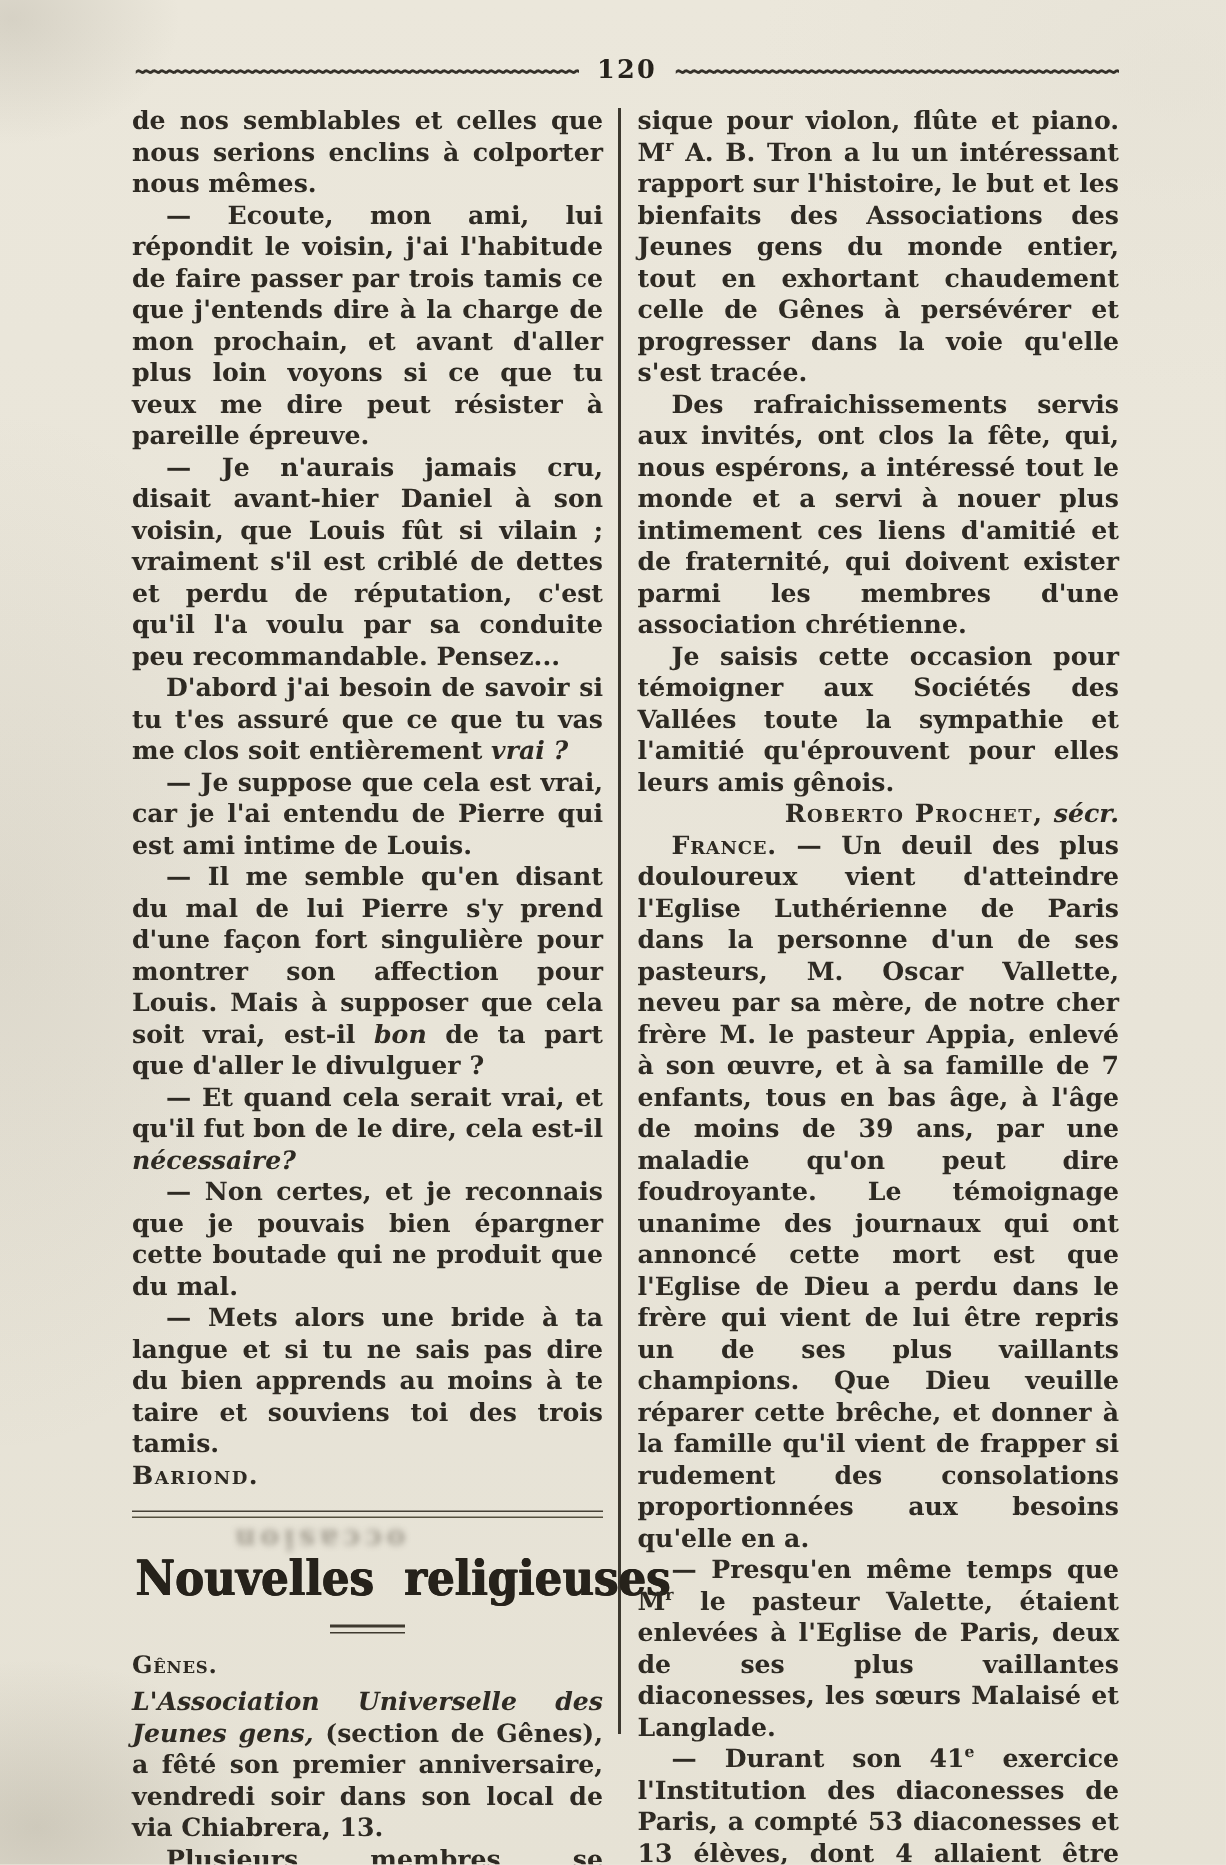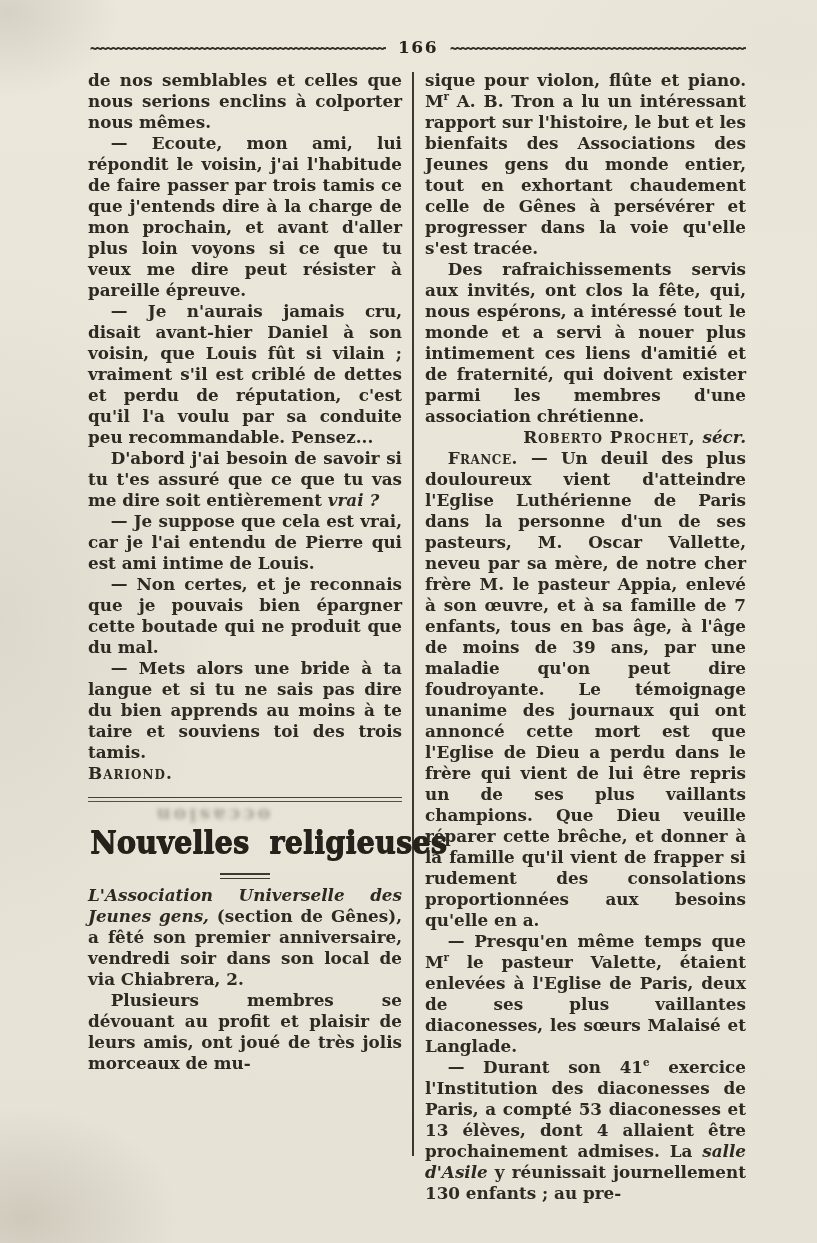--- a/index.html
+++ b/index.html
@@ -85,47 +85,51 @@
     font-size:16px;letter-spacing:.5px;
   }
 </style>
 </head>
 <body>
 
 <div class="page">
 
   <header class="pagehead">
     <span class="wave">~~~~~~~~~~~~~~~~~~~~~~~~~~~~~~~~~~~~~~~~~~~~~~~~~~~~~~~~~~~~~~~~~~~~~~~~~~~~~~~~~~~~~~~~~~~~</span>
-    <span class="pagenum">166</span>
+    <span class="pagenum">120</span>
     <span class="wave">~~~~~~~~~~~~~~~~~~~~~~~~~~~~~~~~~~~~~~~~~~~~~~~~~~~~~~~~~~~~~~~~~~~~~~~~~~~~~~~~~~~~~~~~~~~~</span>
   </header>
 
   <div class="coldiv"></div>
 
   <section class="col colL">
     <p class="noind"><span>de nos semblables et celles que nous serions enclins à colporter nous mêmes.</span></p>
     <p><span>— Ecoute, mon ami, lui répondit le voisin, j'ai l'habitude de faire passer par trois tamis ce que j'entends dire à la charge de mon prochain, et avant d'aller plus loin voyons si ce que tu veux me dire peut résister à pareille épreuve.</span></p>
     <p><span>— Je n'aurais jamais cru, disait avant-hier Daniel à son voisin, que Louis fût si vilain ; vraiment s'il est criblé de dettes et perdu de réputation, c'est qu'il l'a voulu par sa conduite peu recommandable. Pensez...</span></p>
-    <p><span>D'abord j'ai besoin de savoir si tu t'es assuré que ce que tu vas me dire soit entièrement </span><span class="i">vrai ?</span></p>
+    <p><span>D'abord j'ai besoin de savoir si tu t'es assuré que ce que tu vas me clos soit entièrement </span><span class="i">vrai ?</span></p>
     <p><span>— Je suppose que cela est vrai, car je l'ai entendu de Pierre qui est ami intime de Louis.</span></p>
+    <p><span>— Il me semble qu'en disant du mal de lui Pierre s'y prend d'une façon fort singulière pour montrer son affection pour Louis. Mais à supposer que cela soit vrai, est-il </span><span class="i">bon</span><span> de ta part que d'aller le divulguer ?</span></p>
+    <p><span>— Et quand cela serait vrai, et qu'il fut bon de le dire, cela est-il </span><span class="i">nécessaire?</span></p>
     <p><span>— Non certes, et je reconnais que je pouvais bien épargner cette boutade qui ne produit que du mal.</span></p>
     <p><span>— Mets alors une bride à ta langue et si tu ne sais pas dire du bien apprends au moins à te taire et souviens toi des trois tamis.</span></p>
     <p class="sig"><span class="sc">Bariond.</span></p>
 
     <div class="rule-double"></div>
     <div class="smudge">occasion</div>
     <h1 class="blackletter">Nouvelles religieuses</h1>
     <div class="rule-small"></div>
 
-    <p class="noind"><span class="i">L'Association Universelle des Jeunes gens,</span><span> (section de Gênes), a fêté son premier anniversaire, vendredi soir dans son local de via Chiabrera, 2.</span></p>
+    <p class="subhead noind"><span class="sc">Gênes.</span></p>
+    <p class="noind"><span class="i">L'Association Universelle des Jeunes gens,</span><span> (section de Gênes), a fêté son premier anniversaire, vendredi soir dans son local de via Chiabrera, 13.</span></p>
     <p><span>Plusieurs membres se dévouant au profit et plaisir de leurs amis, ont joué de très jolis morceaux de mu-</span></p>
   </section>
 
   <section class="col colR">
     <p class="noind"><span>sique pour violon, flûte et piano. M</span><span class="sup">r</span><span> A. B. Tron a lu un intéressant rapport sur l'histoire, le but et les bienfaits des Associations des Jeunes gens du monde entier, tout en exhortant chaudement celle de Gênes à persévérer et progresser dans la voie qu'elle s'est tracée.</span></p>
     <p><span>Des rafraichissements servis aux invités, ont clos la fête, qui, nous espérons, a intéressé tout le monde et a servi à nouer plus intimement ces liens d'amitié et de fraternité, qui doivent exister parmi les membres d'une association chrétienne.</span></p>
+    <p><span>Je saisis cette occasion pour témoigner aux Sociétés des Vallées toute la sympathie et l'amitié qu'éprouvent pour elles leurs amis gênois.</span></p>
     <p class="sigR"><span class="sc">Roberto Prochet, </span><span class="i">sécr.</span></p>
     <p><span class="sc">France.</span><span> — Un deuil des plus douloureux vient d'atteindre l'Eglise Luthérienne de Paris dans la personne d'un de ses pasteurs, M. Oscar Vallette, neveu par sa mère, de notre cher frère M. le pasteur Appia, enlevé à son œuvre, et à sa famille de 7 enfants, tous en bas âge, à l'âge de moins de 39 ans, par une maladie qu'on peut dire foudroyante. Le témoignage unanime des journaux qui ont annoncé cette mort est que l'Eglise de Dieu a perdu dans le frère qui vient de lui être repris un de ses plus vaillants champions. Que Dieu veuille réparer cette brêche, et donner à la famille qu'il vient de frapper si rudement des consolations proportionnées aux besoins qu'elle en a.</span></p>
     <p><span>— Presqu'en même temps que M</span><span class="sup">r</span><span> le pasteur Valette, étaient enlevées à l'Eglise de Paris, deux de ses plus vaillantes diaconesses, les sœurs Malaisé et Langlade.</span></p>
     <p><span>— Durant son 41</span><span class="sup">e</span><span> exercice l'Institution des diaconesses de Paris, a compté 53 diaconesses et 13 élèves, dont 4 allaient être prochainement admises. La </span><span class="i">salle d'Asile</span><span> y réunissait journellement 130 enfants ; au pre-</span></p>
   </section>
 
 </div>
 
 </body></html>

